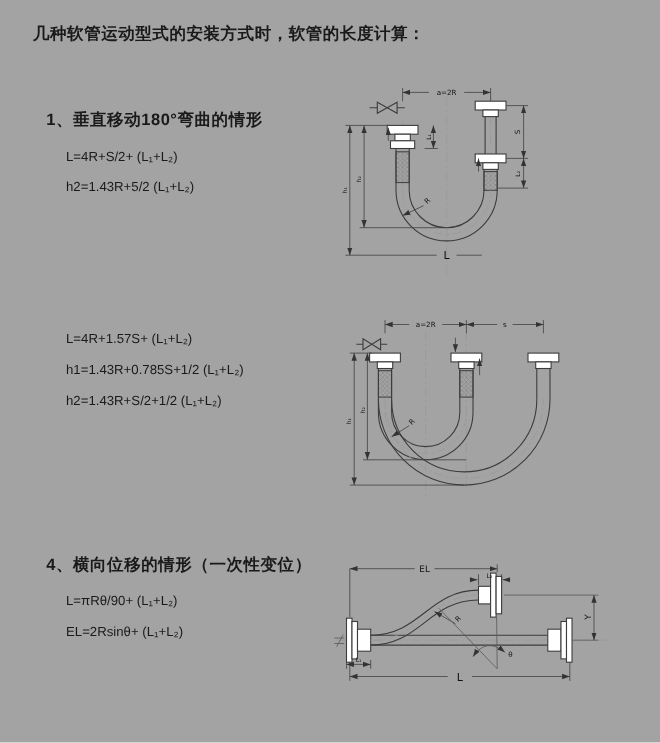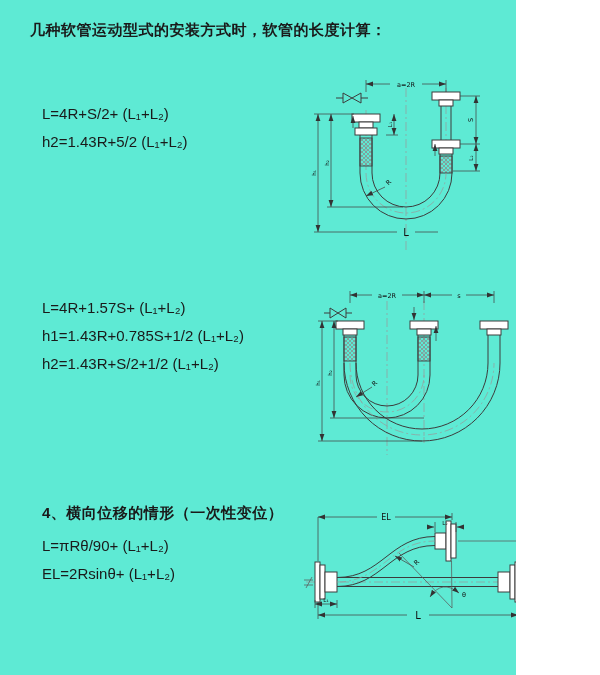--- a/index.html
+++ b/index.html
@@ -1,22 +1,22 @@
 <!DOCTYPE html>
 <html><head>
 <meta charset="utf-8">
 <style>
   html,body{margin:0;padding:0;background:#ffffff;}
-  .page{position:relative;width:516px;height:675px;background:#5eead4;overflow:hidden;
+  .page{position:relative;width:600px;height:675px;background:#a3a3a3;overflow:hidden;
         font-family:"Liberation Sans","DejaVu Sans",sans-serif;color:#1a1a1a;}
   .title{position:absolute;left:30px;top:21px;font-size:15px;font-weight:bold;letter-spacing:.5px;}
   .sec{position:absolute;left:42px;}
   .sec1{top:100px;} .sec2{top:294px;} .sec3{top:504px;}
   .sec-heading{font-size:15px;font-weight:bold;letter-spacing:.5px;margin:0 0 9px 0;}
-  .formula{font-size:15px;line-height:28px;white-space:pre;}
+  .formula{font-size:12px;line-height:28px;margin-left:18px;white-space:pre;}
   .dia{position:absolute;}
   .dia1{left:306px;top:68px;} .dia2{left:312px;top:283px;} .dia3{left:302px;top:505px;}
   
   .ln{stroke:#3c3c3c;stroke-width:1;fill:none;}
   .thin{stroke:#5a5a5a;stroke-width:.75;fill:none;}
   .cl{stroke:#9a9a9a;stroke-width:.7;stroke-dasharray:9 3 2 3;fill:none;}
   .dim{stroke:#444;stroke-width:.75;fill:none;}
   .fit{fill:#fff;stroke:#3c3c3c;stroke-width:1;}
   .braid{fill:url(#hatch);stroke:#3c3c3c;stroke-width:.9;}
   text.dl{font-family:"DejaVu Sans","Liberation Sans",sans-serif;font-size:6.5px;fill:#111;}
@@ -34,20 +34,21 @@
       </marker>
       <pattern id="hatch" width="4" height="4" patternUnits="userSpaceOnUse">
         <path d="M0,4 L4,0 M0,0 L4,4" stroke="#8a8a8a" stroke-width="0.7"></path>
       </pattern>
     </defs>
   </svg>
 
   <div class="title">几种软管运动型式的安装方式时，软管的长度计算：</div>
 
   <div class="sec sec1">
+    <div class="sec-heading">1、垂直移动180°弯曲的情形</div>
     <div class="formula">L=4R+S/2+ (L₁+L₂)</div>
     <div class="formula">h2=1.43R+5/2 (L₁+L₂)</div>
   </div>
 
   <div class="sec sec2">
     <div class="formula">L=4R+1.57S+ (L₁+L₂)</div>
     <div class="formula">h1=1.43R+0.785S+1/2 (L₁+L₂)</div>
     <div class="formula">h2=1.43R+S/2+1/2 (L₁+L₂)</div>
   </div>
 

